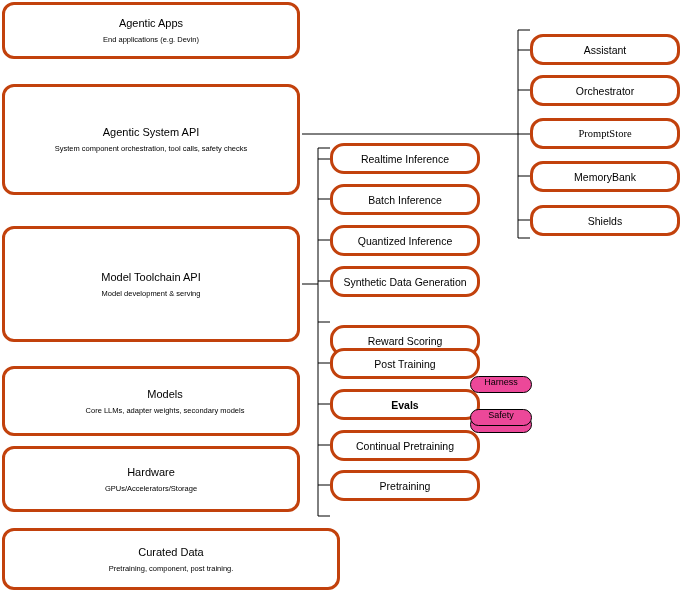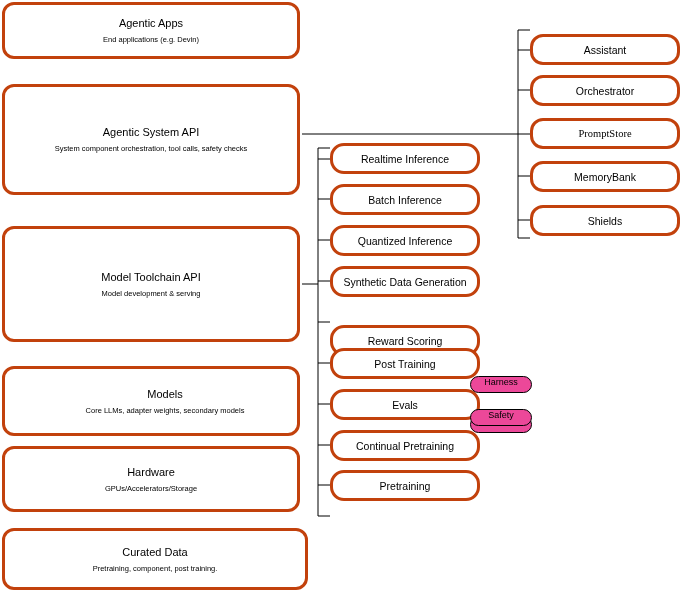--- a/index.html
+++ b/index.html
@@ -137,21 +137,21 @@
   <div class="node left-node" style="left:2px; top:366px; width:298px; height:70px;padding-left:28px;">
     <div class="title">Models</div>
     <div class="subtitle">Core LLMs, adapter weights, secondary models</div>
   </div>
 
   <div class="node left-node" style="left:2px; top:446px; width:298px; height:66px;">
     <div class="title">Hardware</div>
     <div class="subtitle">GPUs/Accelerators/Storage</div>
   </div>
 
-  <div class="node left-node" style="left:2px; top:528px; width:306px; height:62px;">
+  <div class="node left-node" style="left:2px; top:528px; width:338px; height:62px;">
     <div class="title">Curated Data</div>
     <div class="subtitle">Pretraining, component, post training.</div>
   </div>
 
   <div class="node mid-node" style="left:330px; top:143px; width:150px; height:31px;">
     <div class="title">Realtime Inference</div>
   </div>
   <div class="node mid-node" style="left:330px; top:184px; width:150px; height:31px;">
     <div class="title">Batch Inference</div>
   </div>
@@ -160,21 +160,21 @@
   </div>
   <div class="node mid-node" style="left:330px; top:266px; width:150px; height:31px;">
     <div class="title">Synthetic Data Generation</div>
   </div>
   <div class="node mid-node" style="left:330px; top:325px; width:150px; height:31px;">
     <div class="title">Reward Scoring</div>
   </div>
   <div class="node mid-node" style="left:330px; top:348px; width:150px; height:31px;">
     <div class="title">Post Training</div>
   </div>
-  <div class="node mid-node" style="left:330px; top:389px; width:150px; height:31px;">
+  <div class="node mid-node" style="left:330px; top:389px; width:150px; height:31px;font-weight:bold;">
     <div class="title">Evals</div>
   </div>
   <div class="node mid-node" style="left:330px; top:430px; width:150px; height:31px;">
     <div class="title">Continual Pretraining</div>
   </div>
   <div class="node mid-node" style="left:330px; top:470px; width:150px; height:31px;">
     <div class="title">Pretraining</div>
   </div>
 
   <div class="pill" style="left:470px; top:376px; width:62px; height:17px;">

